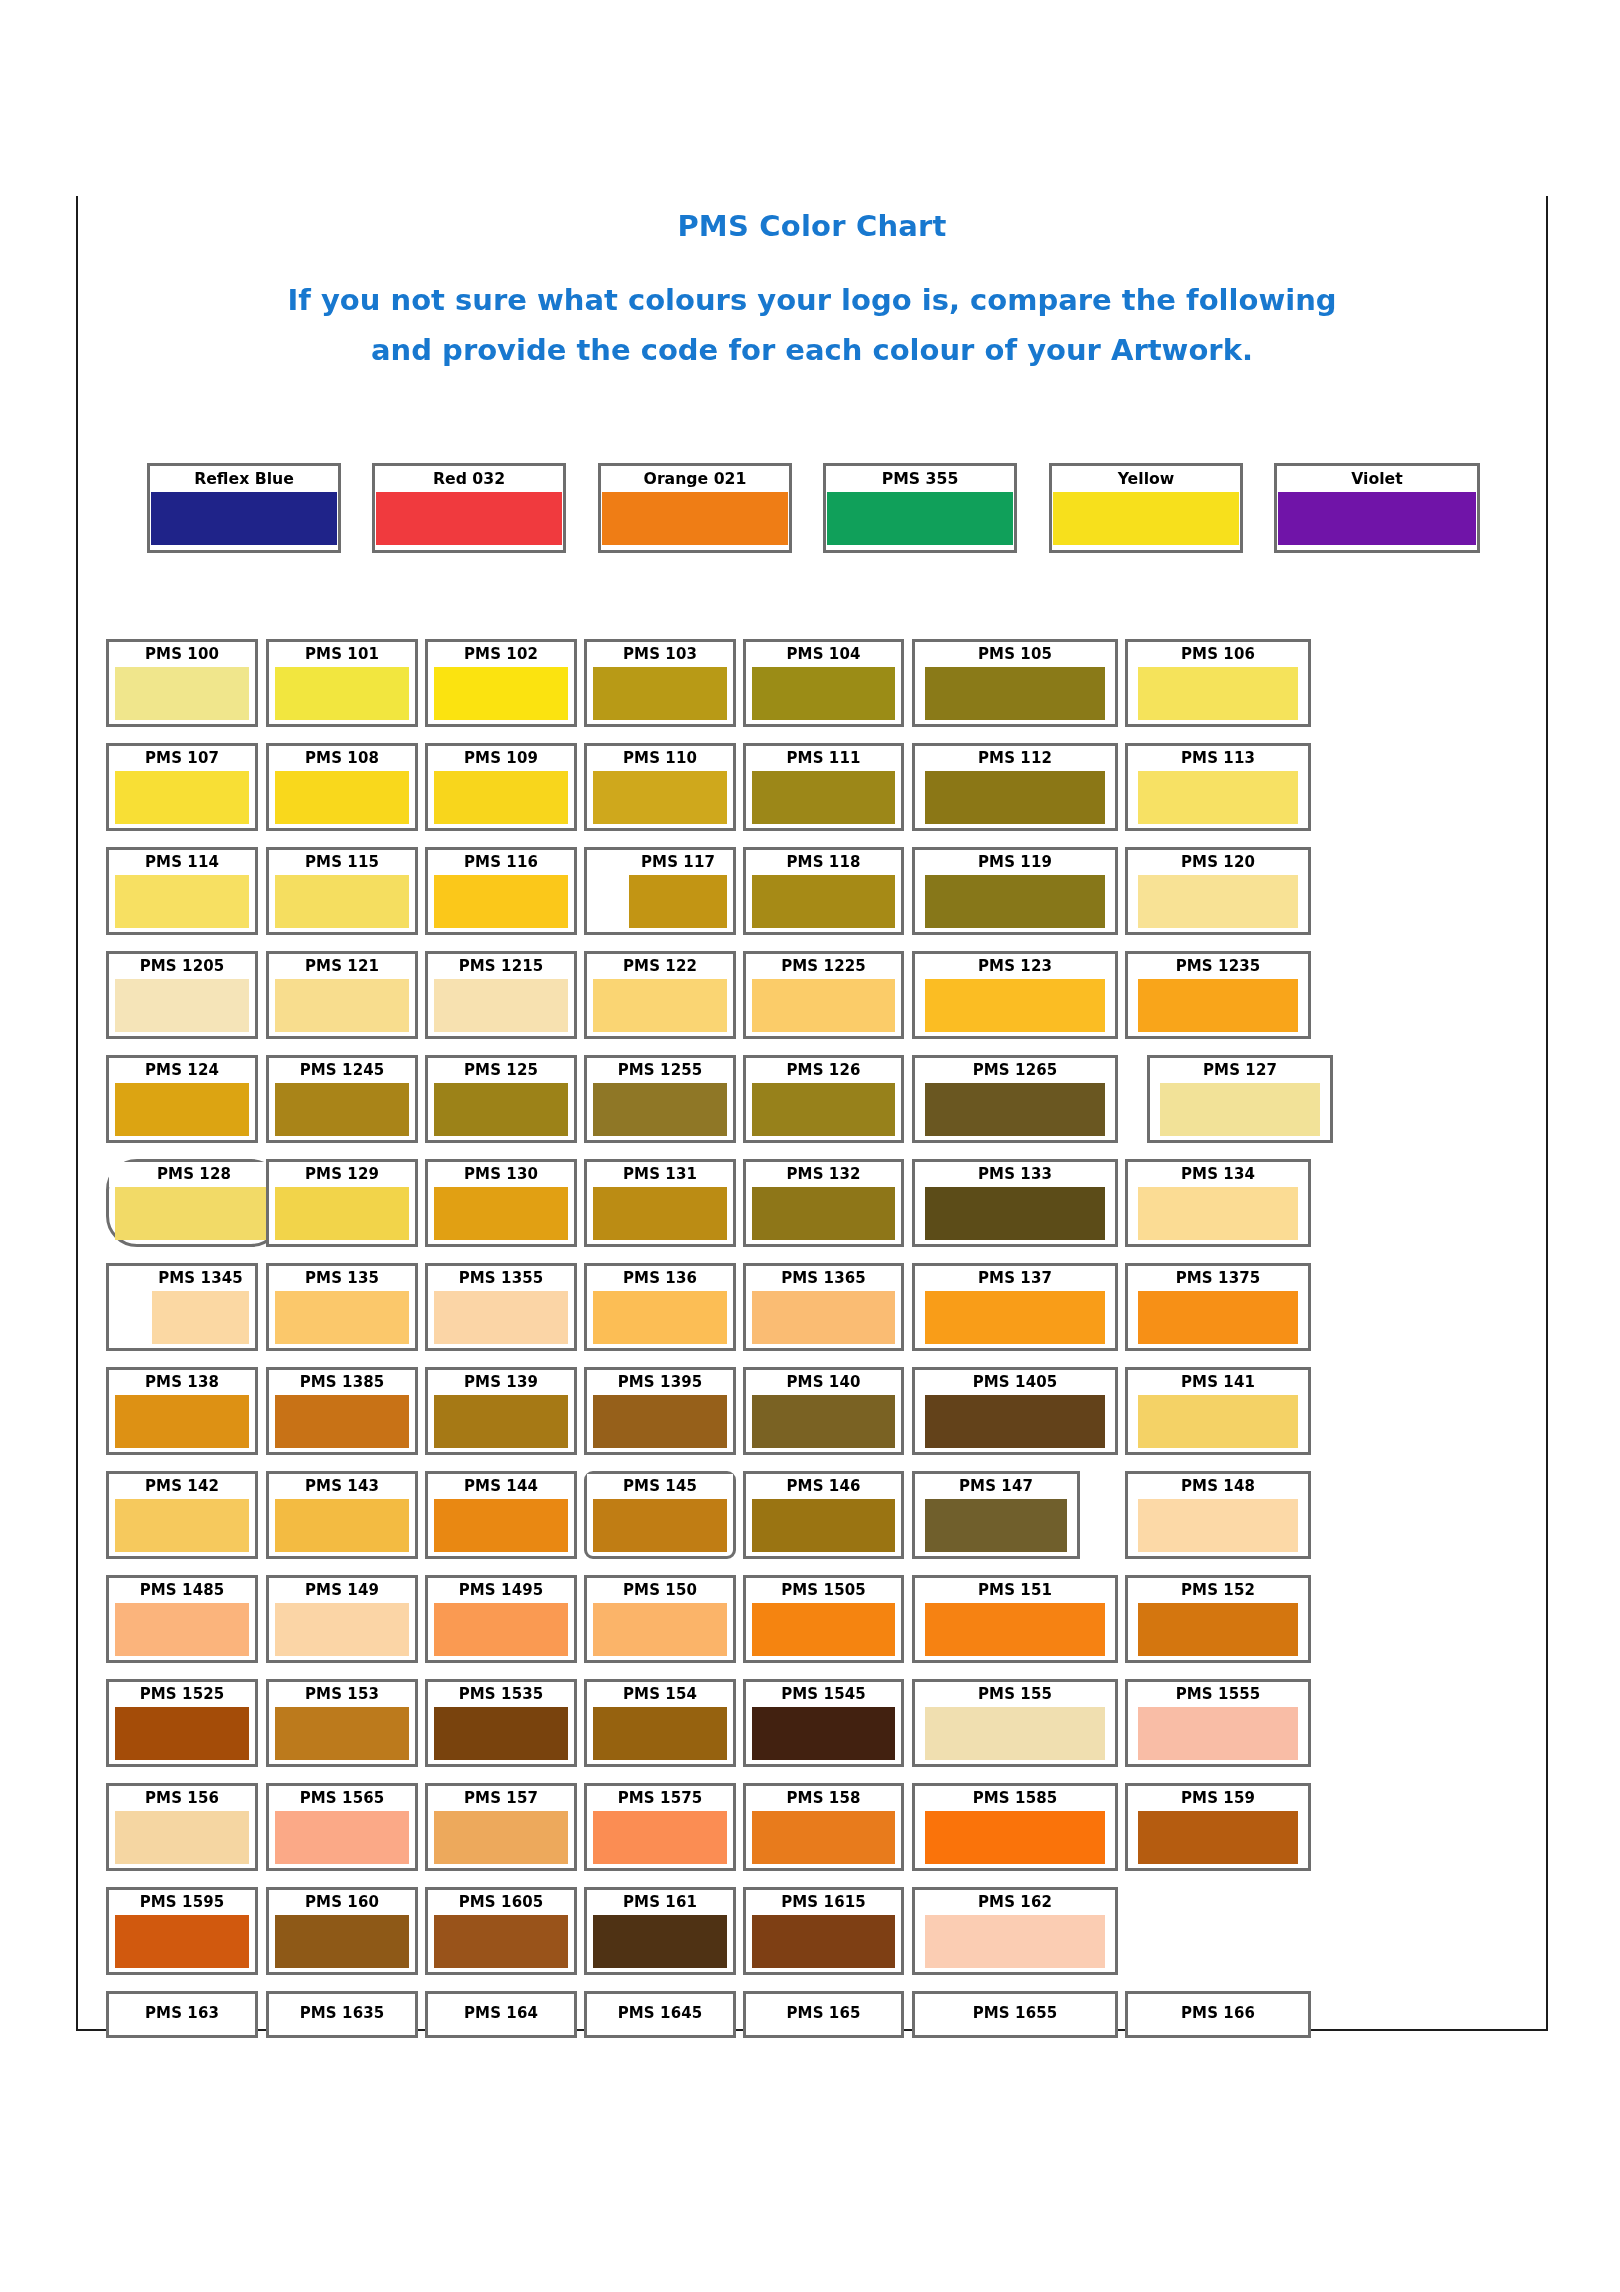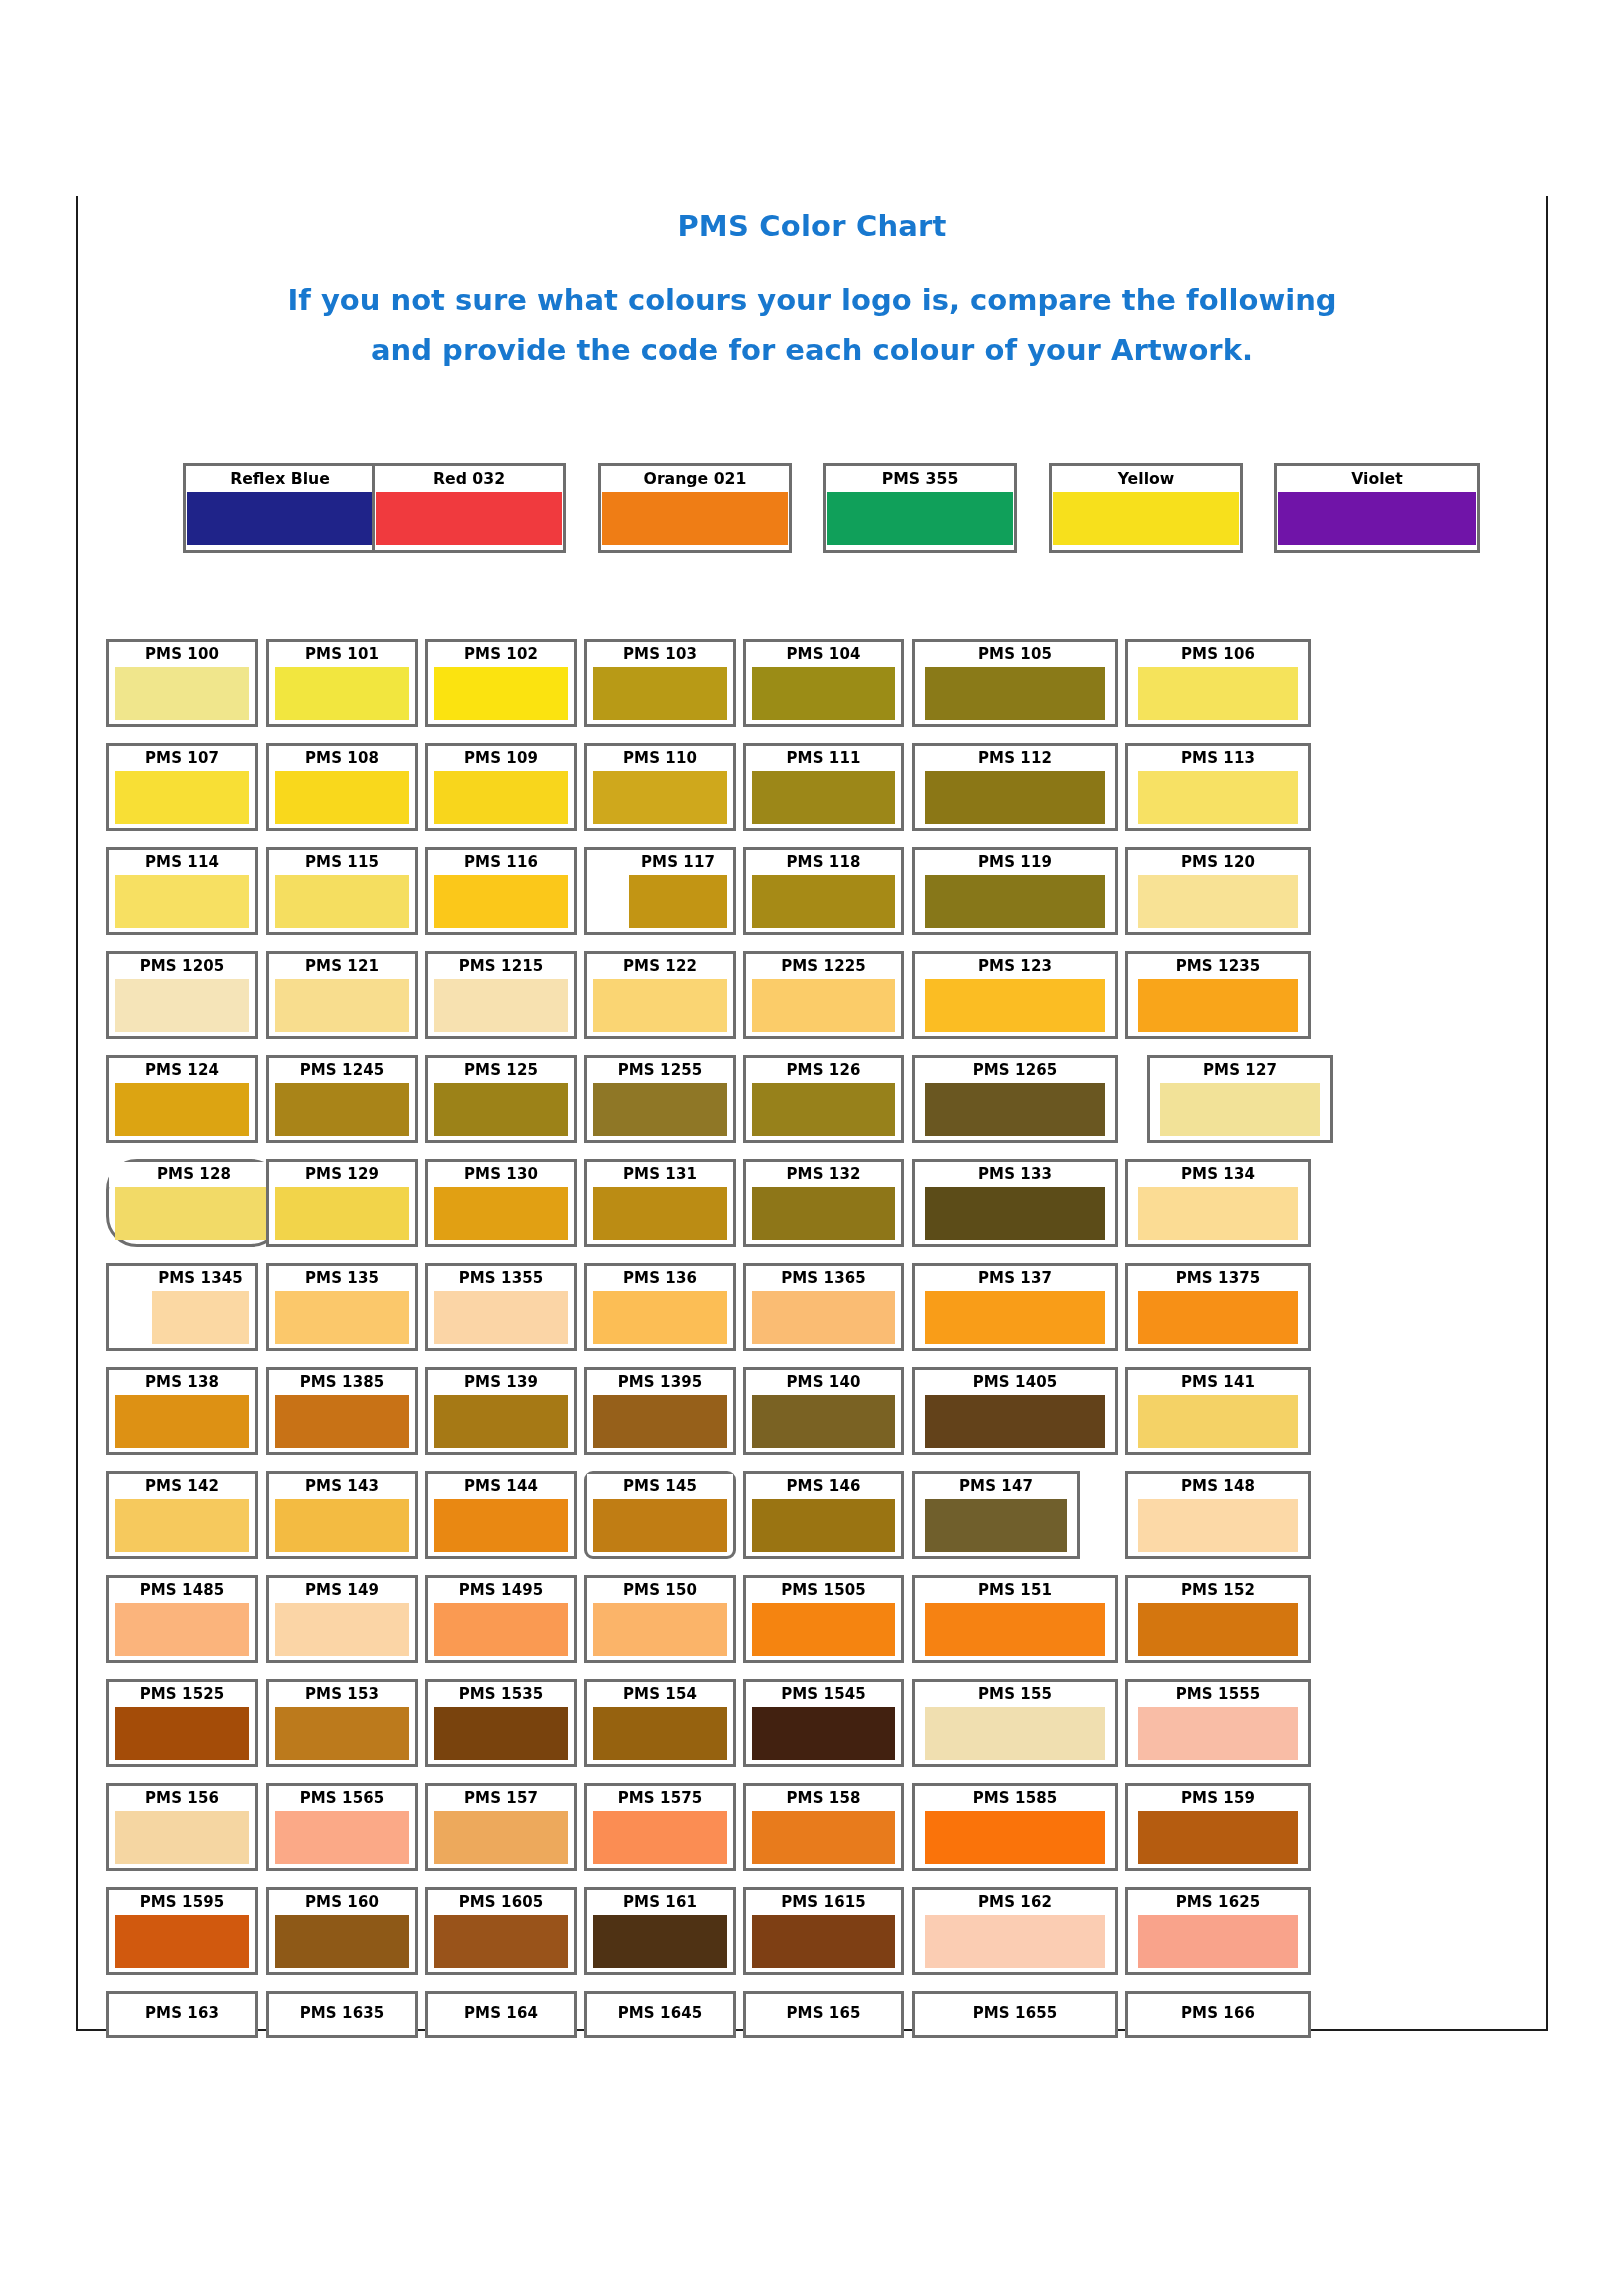--- a/index.html
+++ b/index.html
@@ -65,21 +65,21 @@
 
   <div class="doc-frame"></div>
 
   <div class="headings">
     <div class="title">PMS Color Chart</div>
     <div class="subtitle">If you not sure what colours your logo is, compare the following</div>
     <div class="subtitle">and provide the code for each colour of your Artwork.</div>
   </div>
 
   <div class="named-strip">
-      <div class="named-cell" style="left: 0px; width: 194px; margin-left: 36px;">
+      <div class="named-cell" style="left: 0px; width: 194px;">
         <div class="lbl">Reflex Blue</div>
         <div class="sw" style="background: rgb(31, 35, 137);"></div>
       </div>
       <div class="named-cell" style="left: 225px; width: 194px;">
         <div class="lbl">Red 032</div>
         <div class="sw" style="background: rgb(240, 58, 62);"></div>
       </div>
       <div class="named-cell" style="left: 451px; width: 194px;">
         <div class="lbl">Orange 021</div>
         <div class="sw" style="background: rgb(239, 125, 21);"></div>
@@ -477,24 +477,20 @@
           <div class="sw" style="background: rgb(79, 50, 20);"></div>
         </div>
         <div class="cell" style="left: 637px; width: 161px;">
           <div class="lbl">PMS 1615</div>
           <div class="sw" style="background: rgb(126, 63, 20);"></div>
         </div>
         <div class="cell wide" style="left: 806px; width: 206px;">
           <div class="lbl">PMS 162</div>
           <div class="sw" style="background: rgb(251, 205, 179);"></div>
         </div>
-        <div class="cell wide" style="left: 1019px; width: 186px;">
-          <div class="lbl">PMS 1625</div>
-          <div class="sw" style="background: rgb(249, 163, 139);"></div>
-        </div>
       </div>
       <div class="grid-row">
         <div class="cell labelonly" style="left: 0px; width: 152px;">
           <div class="lbl">PMS 163</div>
         </div>
         <div class="cell labelonly" style="left: 160px; width: 152px;">
           <div class="lbl">PMS 1635</div>
         </div>
         <div class="cell labelonly" style="left: 319px; width: 152px;">
           <div class="lbl">PMS 164</div>

